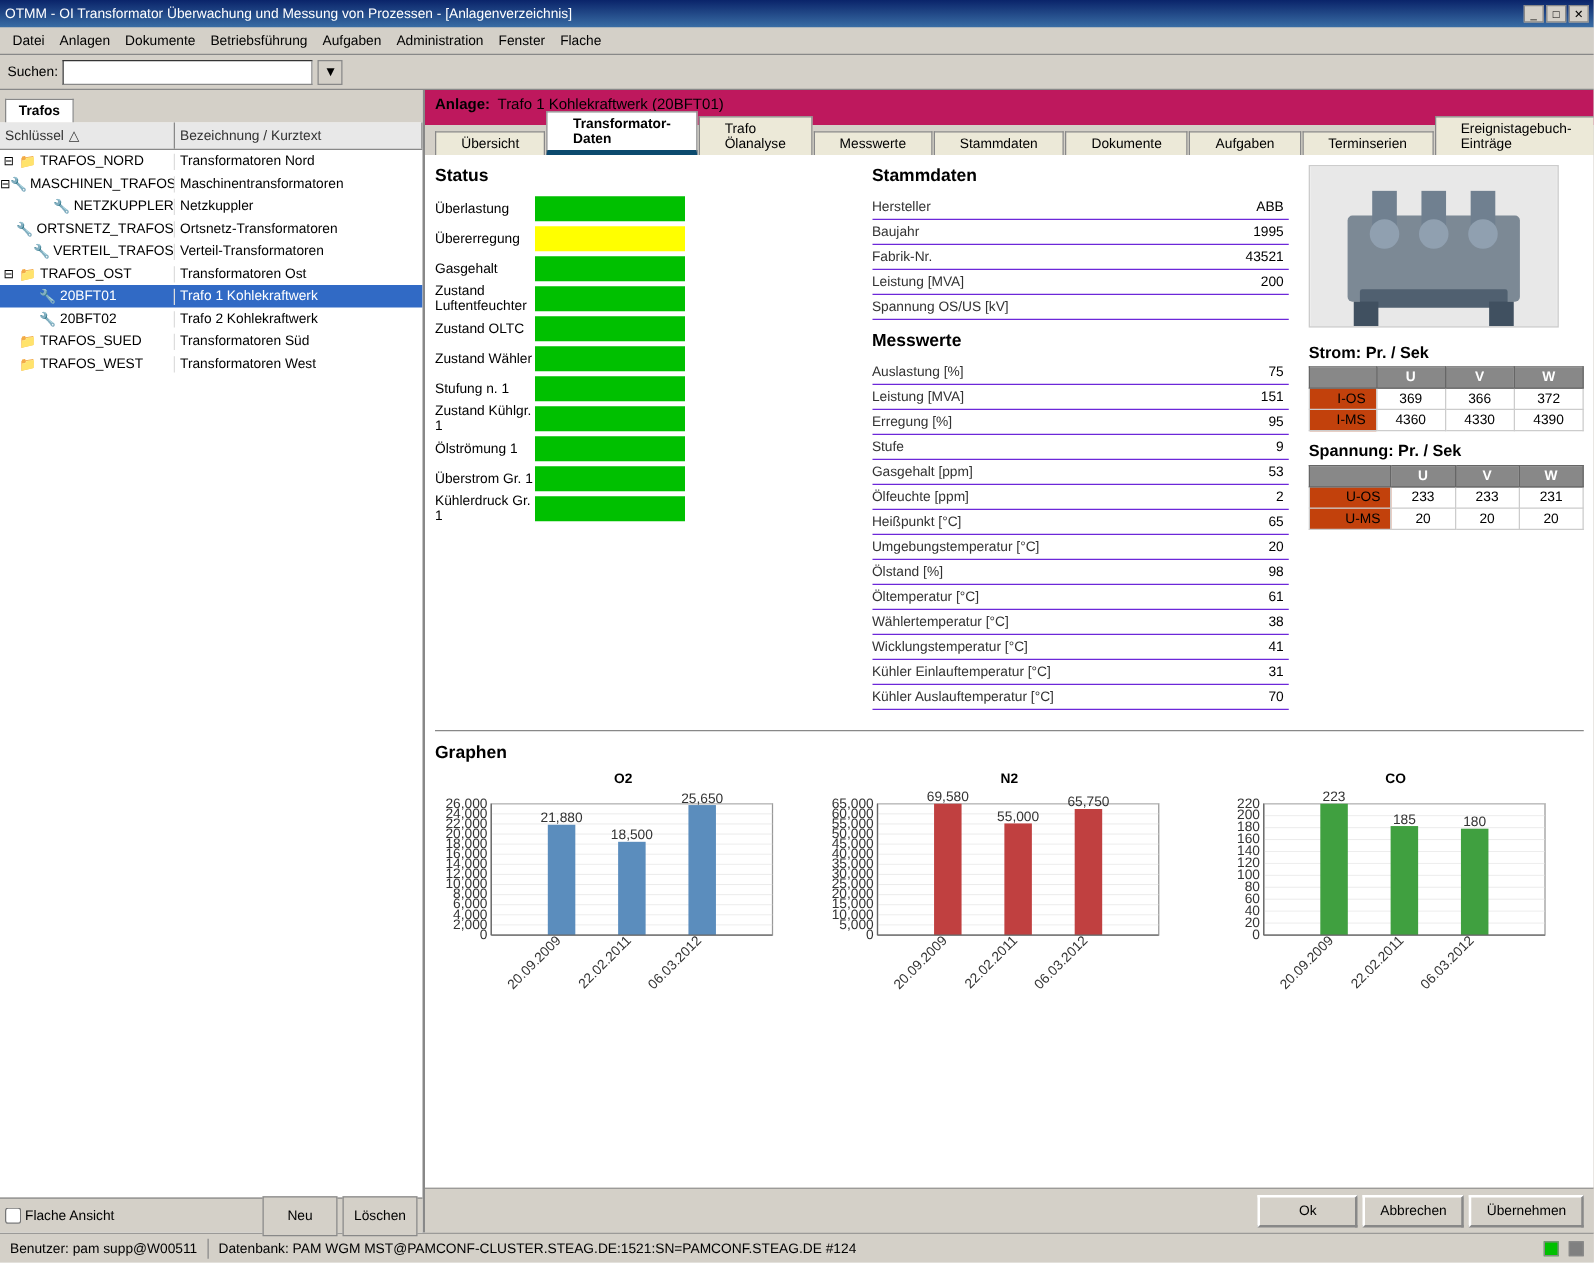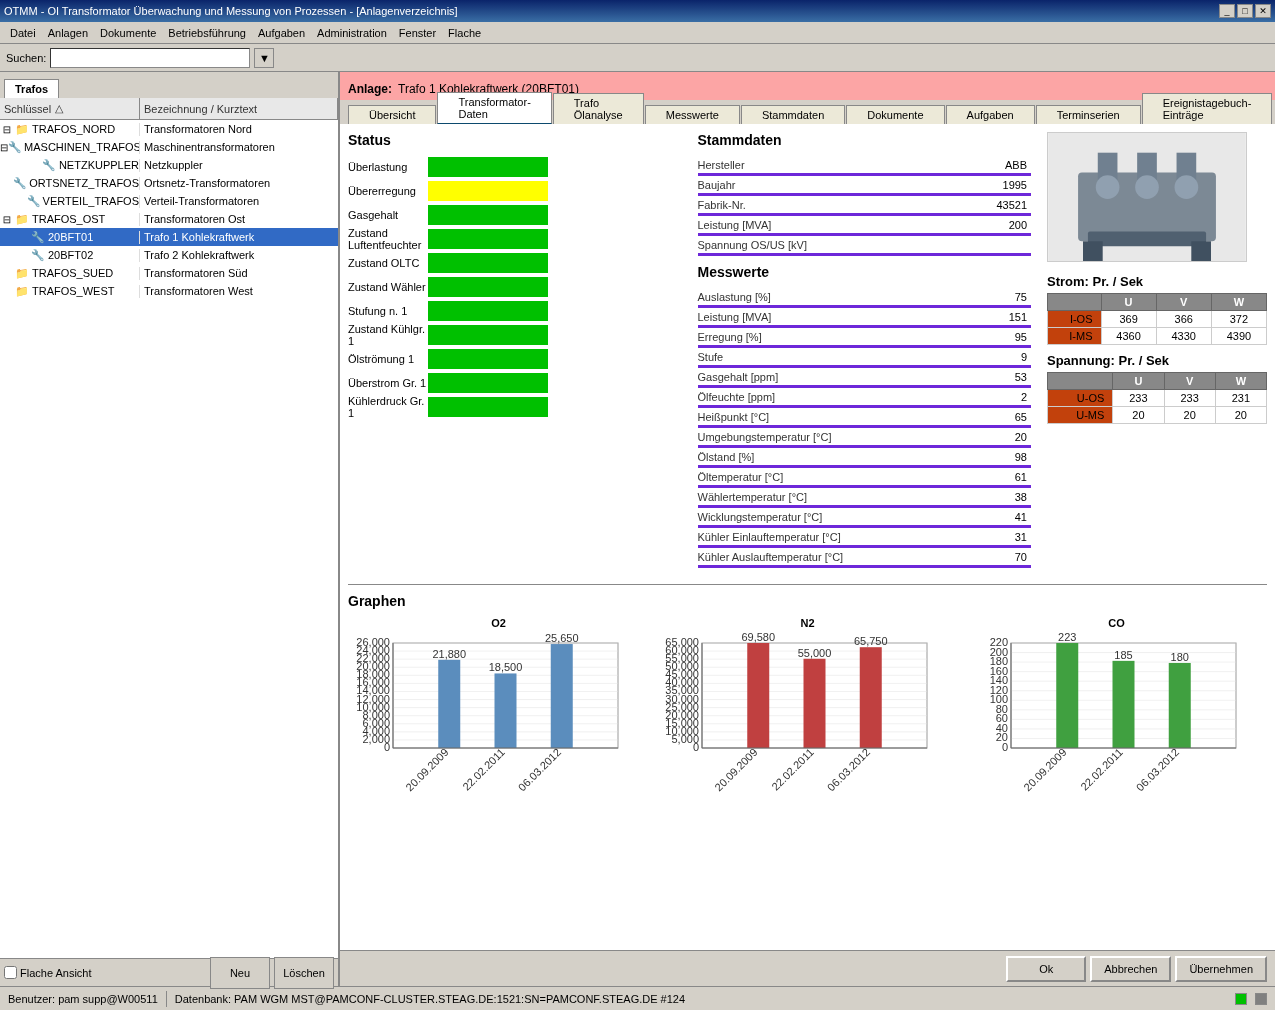--- a/index.html
+++ b/index.html
@@ -43,38 +43,38 @@
     .tree-row { display: flex; width: 100%; }
     .tree-cell:first-child { width: 140px; border-right: 1px solid #ddd; overflow: hidden; }
     .tree-cell:last-child { flex: 1; padding-left: 4px; overflow: hidden; }
     .left-footer { height: 28px; background: #d4d0c8; border-top: 1px solid #888; display: flex; align-items: center; padding: 0 4px; gap: 4px; }
     .checkbox-label { display: flex; align-items: center; gap: 3px; font-size: 11px; }
     .footer-btn { height: 32px; min-width: 60px; background: #d4d0c8; border: 1px solid #888; cursor: pointer; font-size: 11px; display: flex; align-items: center; justify-content: center; }
     .footer-spacer { flex: 1; }
 
     
     .right-panel { flex: 1; background: #d4d0c8; display: flex; flex-direction: column; overflow: hidden; }
-    .right-header { background: #fca5a5; padding: 4px 8px; display: flex; align-items: flex-end; gap: 6px; height: 28px; }
+    .right-header { background: #be185d; padding: 4px 8px; display: flex; align-items: flex-start; gap: 6px; height: 28px; }
     .anlage-label { font-weight: bold; font-size: 12px; }
     .anlage-value { font-size: 12px; }
     .tabs-row { display: flex; background: #d4d0c8; padding: 0 8px; height: 24px; align-items: flex-end; }
     .tab { padding: 3px 20px; border: 1px solid #888; border-bottom: none; background: #ece9d8; cursor: pointer; font-size: 11px; margin-right: 1px; }
-    .tab.active { background: white; border-bottom: 1px solid #0c4a6e; font-weight: normal; }
+    .tab.active { background: white; border-bottom: 4px solid #0c4a6e; font-weight: bold; }
     .content-area { flex: 1; background: white; overflow-y: auto; overflow-x: hidden; padding: 8px; position: relative; }
 
     
     .content-top { display: flex; gap: 16px; }
     .content-left { flex: 1; }
     .content-right { width: 220px; }
     .section-title { font-size: 14px; font-weight: bold; margin-bottom: 8px; }
     .status-table { width: 200px; }
     .status-row { display: flex; align-items: center; margin-bottom: 2px; height: 22px; }
     .status-label { flex: 1; font-size: 11px; }
     .status-indicator { width: 120px; height: 20px; display: flex; align-items: center; padding: 0 6px; font-size: 11px; }
-    .data-row { display: flex; align-items: center; height: 20px; border-bottom: 3px solid #6d28d9; }
+    .data-row { display: flex; align-items: center; height: 20px; border-bottom: 1px solid #6d28d9; }
     .data-label { flex: 1; font-size: 11px; color: #333; }
     .data-value { width: 80px; text-align: right; font-size: 11px; padding-right: 4px; }
 
     
     .transformer-img { width: 200px; height: 130px; background: #f0f0f0; border: 1px solid #ccc; display: flex; align-items: center; justify-content: center; overflow: hidden; margin-bottom: 12px; }
 
     
     .data-table { border-collapse: collapse; width: 100%; font-size: 11px; }
     .data-table th { background: #888; color: white; padding: 2px 8px; text-align: center; border: 1px solid #666; }
     .data-table td { padding: 2px 8px; border: 1px solid #ccc; text-align: center; }

